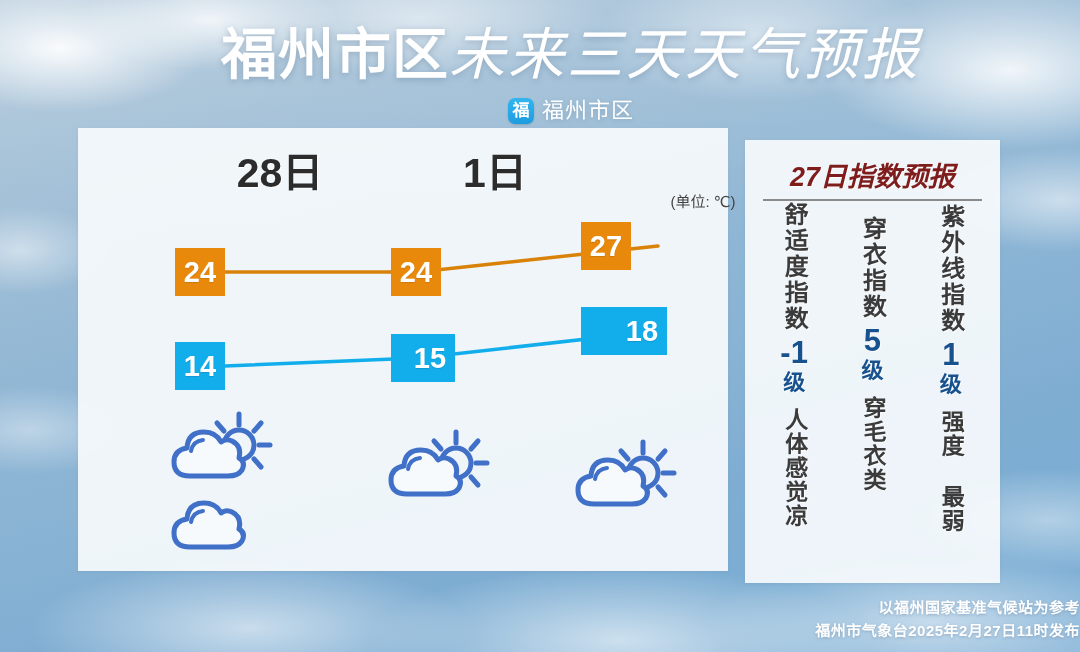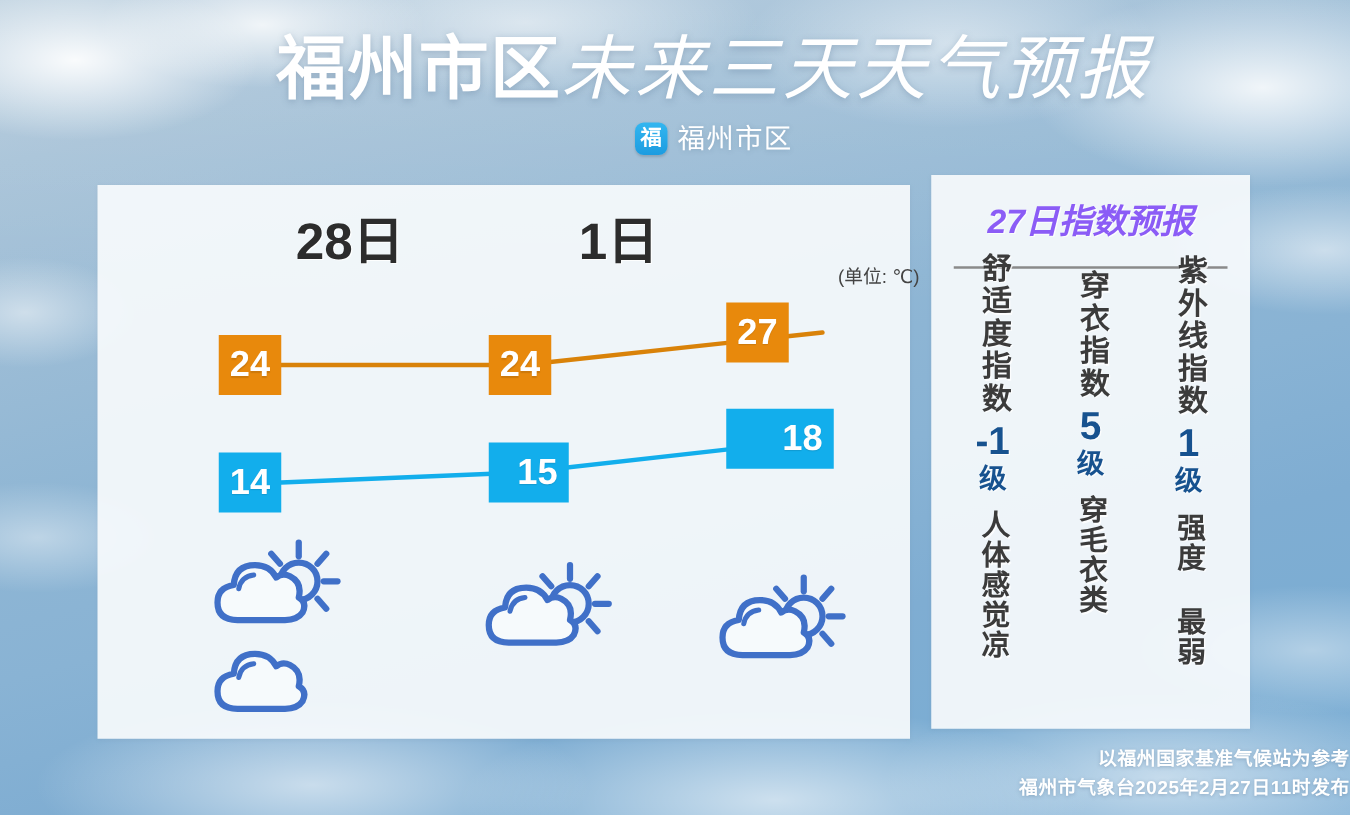--- a/index.html
+++ b/index.html
@@ -112,21 +112,21 @@
   }
 
   
   .panel {
     position: absolute;
     background: rgba(246,250,252,0.93);
     box-shadow: 0 1px 3px rgba(110,140,165,0.18);
   }
   .panel-forecast {
     left: 78px;
-    top: 148px;
+    top: 128px;
     width: 650px;
     height: 443px;
   }
   .panel-index {
     left: 745px;
     top: 140px;
     width: 255px;
     height: 443px;
   }
 
@@ -201,23 +201,23 @@
   .index-title {
     position: absolute;
     left: 18px;
     top: 18px;
     width: 219px;
     text-align: center;
     font-size: 27px;
     line-height: 38px;
     font-weight: bold;
     font-style: italic;
-    color: #8b5cf6;
+    color: #7f1d1d;
     border-bottom: 2px solid #8a8a8a;
-    padding-bottom: 17px;
+    padding-bottom: 3px;
     text-shadow: 1px 1px 0 rgba(255,255,255,0.8);
   }
 
   .index-cols {
     position: absolute;
     left: 10px;
     top: 62px;
     width: 235px;
     height: 365px;
     display: flex;

